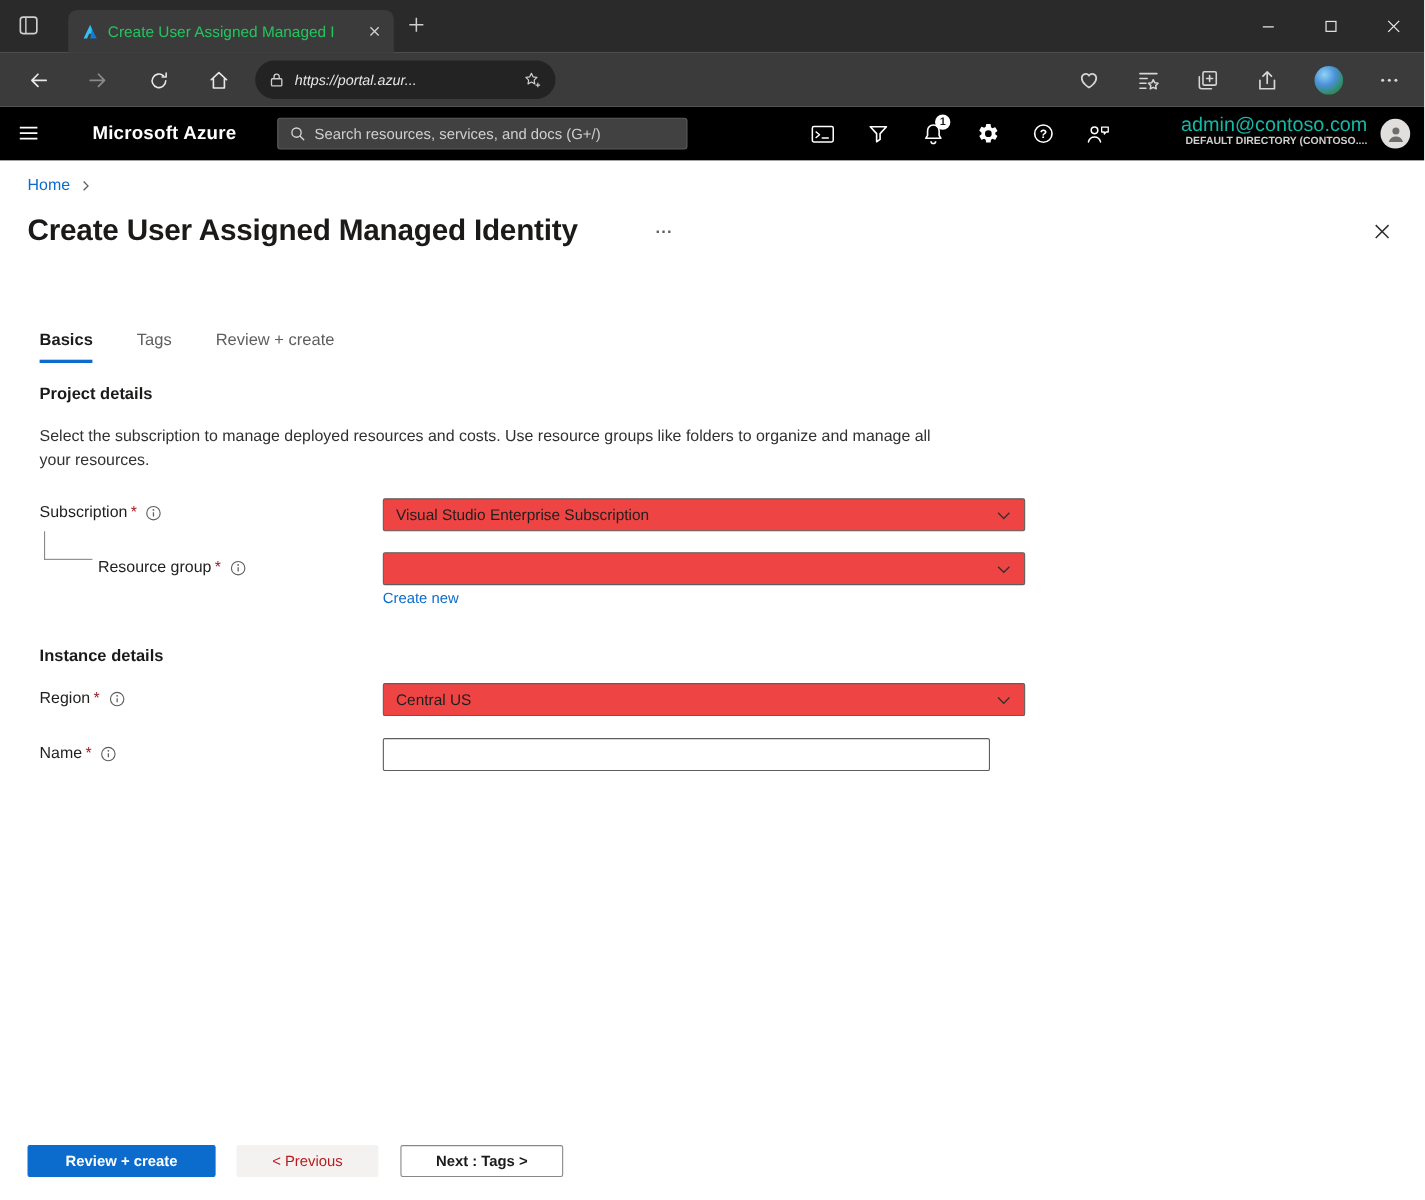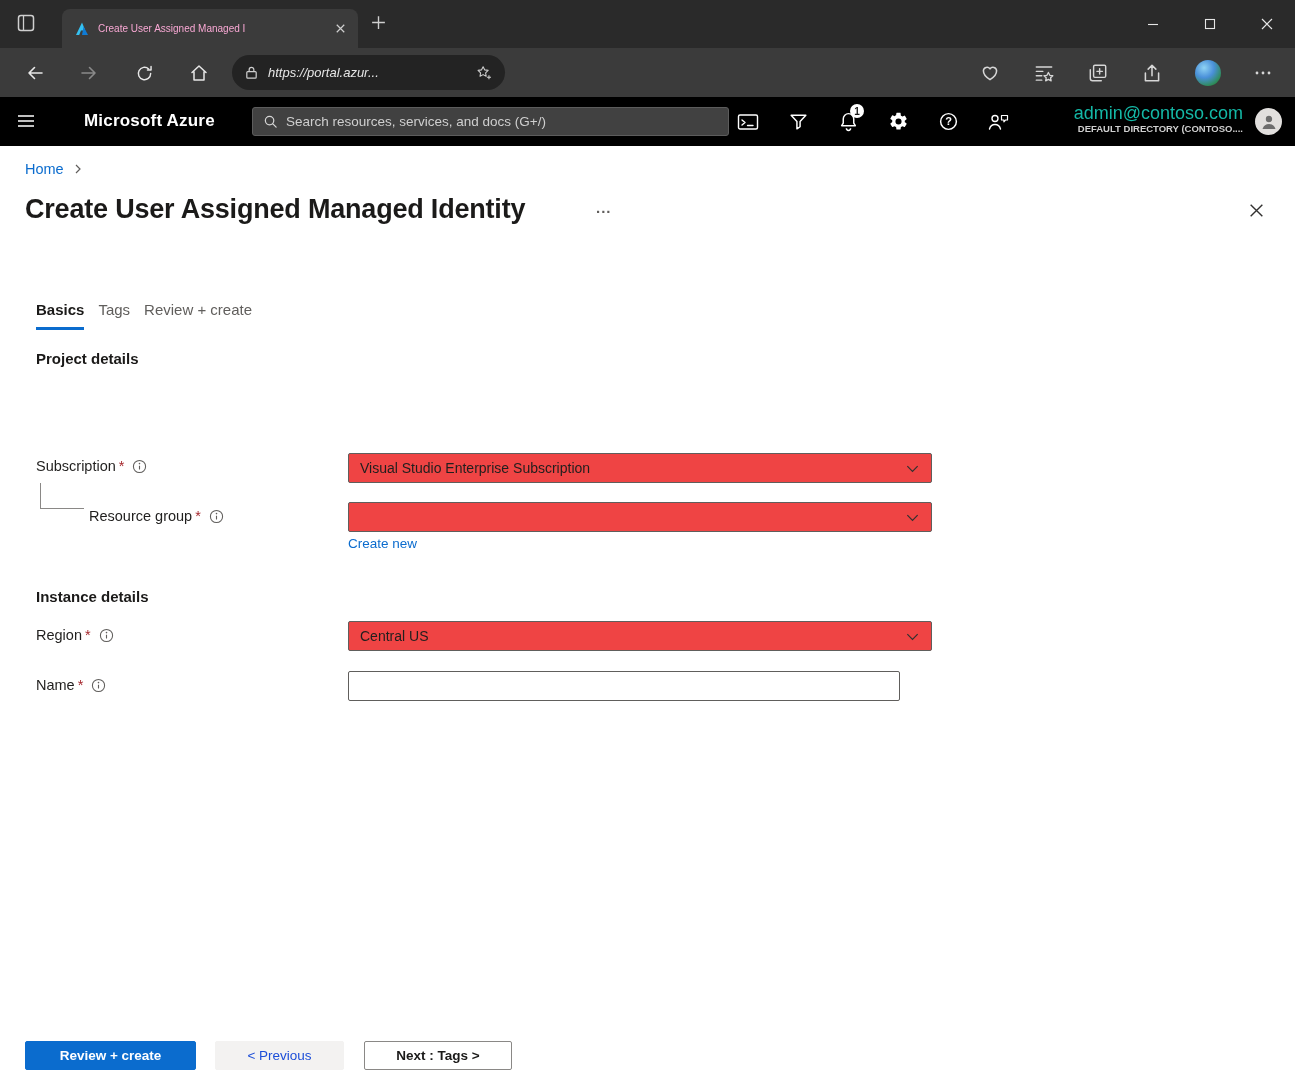--- a/index.html
+++ b/index.html
@@ -8,21 +8,21 @@
   button { background:none; border:none; font:inherit; color:inherit; cursor:pointer; padding:0; }
   a { cursor:pointer; }
   svg { display:block; }
   .screen { position:relative; width:1295px; height:1091px; overflow:hidden; background:#fff; }
 
   
   .titlebar { position:absolute; top:0; left:0; width:100%; height:48px; background:#2a2a2a; }
   .tab-actions { position:absolute; left:16px; top:13px; color:#cfcfcf; }
   .tab { position:absolute; left:62px; top:9px; width:296px; height:39px; background:#3b3b3b; border-radius:8px 8px 0 0; display:flex; align-items:center; padding:0 10px 0 12px; }
   .tab-fav { flex:0 0 auto; margin-right:8px; }
-  .tab-title { flex:1 1 auto; color:#f9a8d4; font-size:10px; white-space:nowrap; overflow:hidden; }
+  .tab-title { flex:1 1 auto; color:#22c55e; font-size:14px; white-space:nowrap; overflow:hidden; }
   .tab-close { flex:0 0 auto; color:#cfcfcf; margin-left:6px; }
   .new-tab { position:absolute; left:370px; top:14px; color:#cfcfcf; }
   .win-controls { position:absolute; right:0; top:0; height:48px; display:flex; }
   .win-btn { width:57px; height:48px; display:flex; align-items:center; justify-content:center; color:#e6e6e6; }
 
   
   .navbar { position:absolute; top:48px; left:0; width:100%; height:49px; background:#3b3b3b;font-style:italic; }
   .nav-btn { position:absolute; top:8px; width:34px; height:34px; display:flex; align-items:center; justify-content:center; color:#e8e8e8; border-radius:4px; }
   .nav-btn.disabled { color:#8a8a8a; }
   .addr { position:absolute; left:232px; top:7px; width:273px; height:35px; border-radius:18px; background:#232323; display:flex; align-items:center; padding:0 12px; color:#e6e6e6; }
@@ -30,61 +30,61 @@
   .addr .url { font-size:13px; white-space:nowrap; overflow:hidden; }
   .addr .fav-add { margin-left:auto; color:#cfcfcf; }
   .nav-right { position:absolute; right:22px; top:0; height:49px; display:flex; align-items:center; gap:32px; color:#d6d6d6; }
   .avatar-browser { width:26px; height:26px; border-radius:50%;
     background:radial-gradient(circle at 35% 30%, #8fd3f4 0%, #4a90d9 40%, #2e8b57 75%, #1d4d30 100%); }
 
   
   .az-header { position:absolute; top:97px; left:0; width:100%; height:49px; background:#000; color:#fff; }
   .az-menu { position:absolute; left:16px; top:14px; color:#fff; }
   .az-brand { position:absolute; left:84px; top:14px; font-size:17px; font-weight:700; letter-spacing:.2px; }
-  .az-search { position:absolute; left:252px; top:10px; width:477px; height:29px; background:#414141; border:1px solid #5c5c5c; border-radius:3px; display:flex; align-items:center; padding:0 10px; }
+  .az-search { position:absolute; left:252px; top:10px; width:373px; height:29px; background:#414141; border:1px solid #5c5c5c; border-radius:3px; display:flex; align-items:center; padding:0 10px; }
   .az-search .s-icon { color:#d6d6d6; margin-right:8px; flex:0 0 auto; display:flex; }
   .az-search input { flex:1; background:transparent; border:none; outline:none; color:#e6e6e6; font-size:13.5px; font-family:inherit; }
   .az-search input::placeholder { color:#cfcfcf; opacity:1; }
   .az-icons { position:absolute; left:723px; top:0; height:49px; display:flex; }
   .az-icon-btn { width:50px; height:49px; display:flex; align-items:center; justify-content:center; color:#fff; position:relative; }
   .badge { position:absolute; top:7px; right:9px; min-width:14px; height:14px; border-radius:7px; background:#fff; color:#1a1a1a; font-size:10px; font-weight:700; display:flex; align-items:center; justify-content:center; padding:0 3px; }
   .az-account { position:absolute; right:52px; top:8px; text-align:right; }
   .az-email { font-size:18px; line-height:17px; color:#14b8a6; }
   .az-dir { font-size:9.5px; line-height:13px; color:#cfcfcf; font-weight:700; }
   .az-avatar { position:absolute; right:13px; top:11px; width:27px; height:27px; border-radius:50%; background:#e1dfdd; color:#6d6d6d; display:flex; align-items:center; justify-content:center; overflow:hidden; }
 
   
   .content { position:absolute; top:146px; left:0; width:100%; height:945px; background:#fff; color:#201f1e; }
   .breadcrumb { position:absolute; top:15px; left:25px; display:flex; align-items:center; font-size:14.5px; }
   .breadcrumb a { color:#0b6cce; text-decoration:none; }
   .crumb-sep { color:#605e5c; margin-left:8px; display:flex; }
   .page-title { position:absolute; top:48px; left:25px; font-size:27px; font-weight:600; letter-spacing:-.2px; color:#1b1a19; }
   .more-options { position:absolute; top:53px; left:596px; color:#605e5c; font-size:15px; font-weight:700; letter-spacing:1px; }
   .close-blade { position:absolute; top:56px; right:30px; color:#323130; }
 
-  .tabs { position:absolute; top:155px; left:36px; display:flex; gap:14px; font-size:15px; }
+  .tabs { position:absolute; top:155px; left:36px; display:flex; gap:40px; font-size:15px; }
   .tabitem { padding-bottom:9px; color:#605e5c; border-bottom:3px solid transparent; }
   .tabitem.active { color:#1b1a19; font-weight:700; border-bottom-color:#0b6cce; }
 
   .sec-heading { position:absolute; left:36px; font-size:15px; font-weight:700; color:#1b1a19; }
   .desc { position:absolute; top:240px; left:36px; width:830px; font-size:14.5px; line-height:22px; color:#323130; }
 
   .lblrow { position:absolute; display:flex; align-items:center; font-size:14.5px; color:#201f1e; }
   .req { color:#a4262c; margin-left:3px; }
   .info { color:#605e5c; margin-left:8px; display:flex; }
 
   .field { position:absolute; left:348px; width:584px; height:30px; border:1px solid #605e5c; border-radius:2px; background:#ef4444; display:flex; align-items:center; justify-content:space-between; padding:0 11px; font-size:14px; color:#201f1e; }
   .field .chev { color:#323130; display:flex; }
   .connector { position:absolute; left:40px; top:337px; width:44px; height:26px; border-left:1px solid #8a8886; border-bottom:1px solid #8a8886; }
   .link { position:absolute; left:348px; color:#0b6cce; font-size:13.5px; text-decoration:none; }
   .txt-input { position:absolute; left:348px; width:552px; height:30px; border:1px solid #605e5c; border-radius:2px; padding:0 10px; font-size:14px; font-family:inherit; color:#201f1e; outline:none; background:#fff; }
 
   .footer-btn { position:absolute; top:895px; height:29px; border-radius:2px; font-size:13.5px; display:flex; align-items:center; justify-content:center; }
   .btn-primary { left:25px; width:171px; background:#0b6cce; border:1px solid #0b6cce; color:#fff; font-weight:700; }
-  .btn-disabled { left:215px; width:129px; background:#f3f2f1; border:1px solid #f3f2f1; color:#1d4ed8; }
+  .btn-disabled { left:215px; width:129px; background:#f3f2f1; border:1px solid #f3f2f1; color:#b91c1c; }
   .btn-outline { left:364px; width:148px; background:#fff; border:1px solid #8a8886; color:#1b1a19; font-weight:700; }
 </style>
 </head>
 <body>
 
 <div class="screen">
 
   <div class="titlebar">
     <button class="tab-actions">
       <svg viewBox="0 0 20 20" width="20" height="20">
@@ -294,20 +294,21 @@
         </svg>
     </button>
 
     <div class="tabs">
       <div class="tabitem active">Basics</div>
       <div class="tabitem">Tags</div>
       <div class="tabitem">Review + create</div>
     </div>
 
     <h2 class="sec-heading" style="top:204px">Project details</h2>
+    <p class="desc">Select the subscription to manage deployed resources and costs. Use resource groups like folders to organize and manage all your resources.</p>
 
     <div class="lblrow" style="top:312px; left:36px;text-align:center;">
       <span>Subscription</span>
       <span class="req">*</span>
       <span class="info">
         <svg viewBox="0 0 16 16" width="15" height="15">
             <circle cx="8" cy="8" r="6.5" fill="none" stroke="currentColor" stroke-width="1.1"></circle>
             <path d="M8 7.2v4" stroke="currentColor" stroke-width="1.2"></path>
             <circle cx="8" cy="4.9" r=".85" fill="currentColor"></circle>
           </svg>

